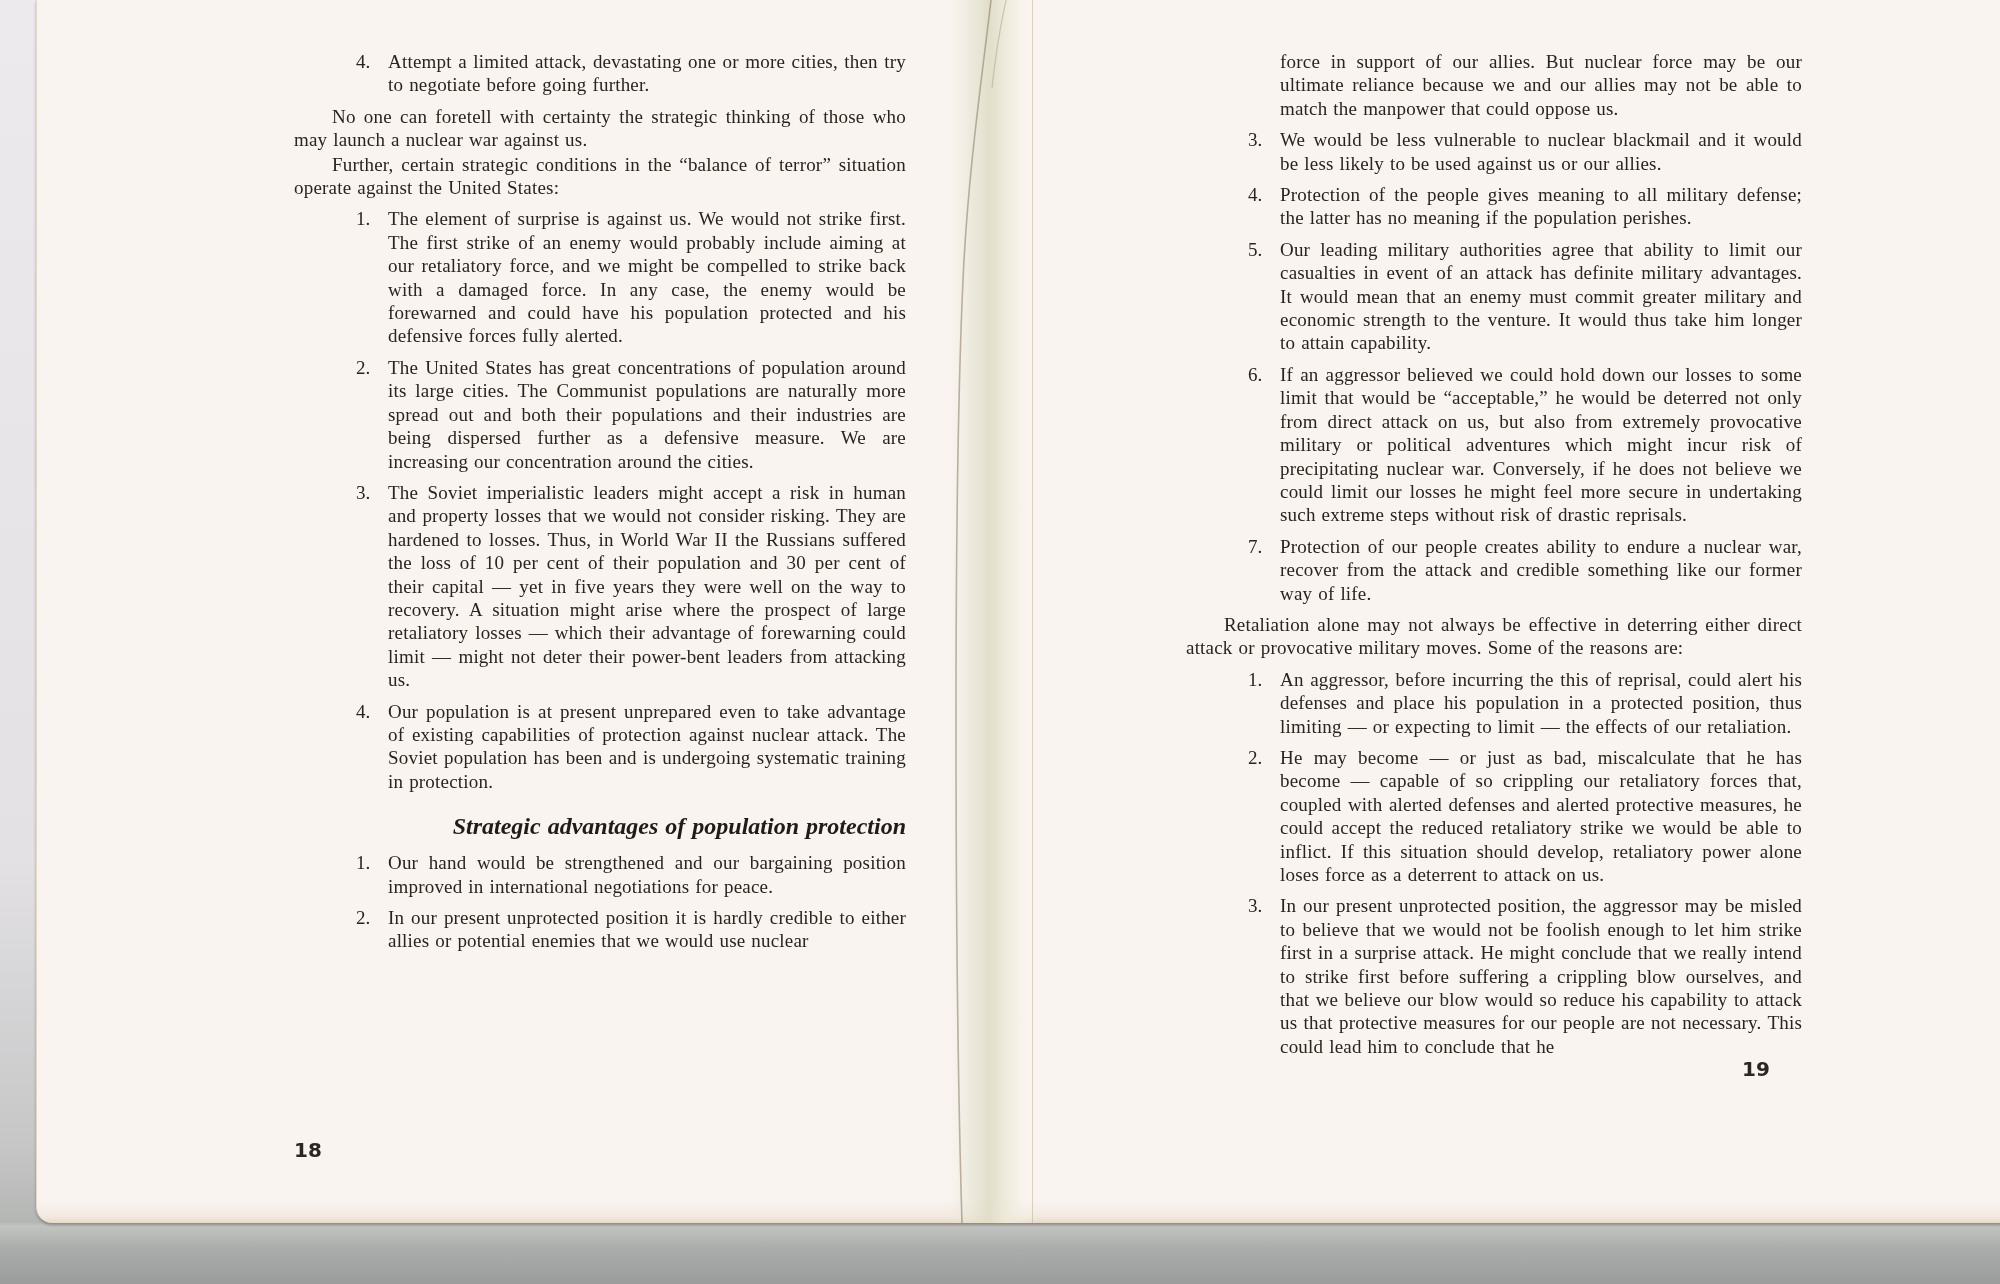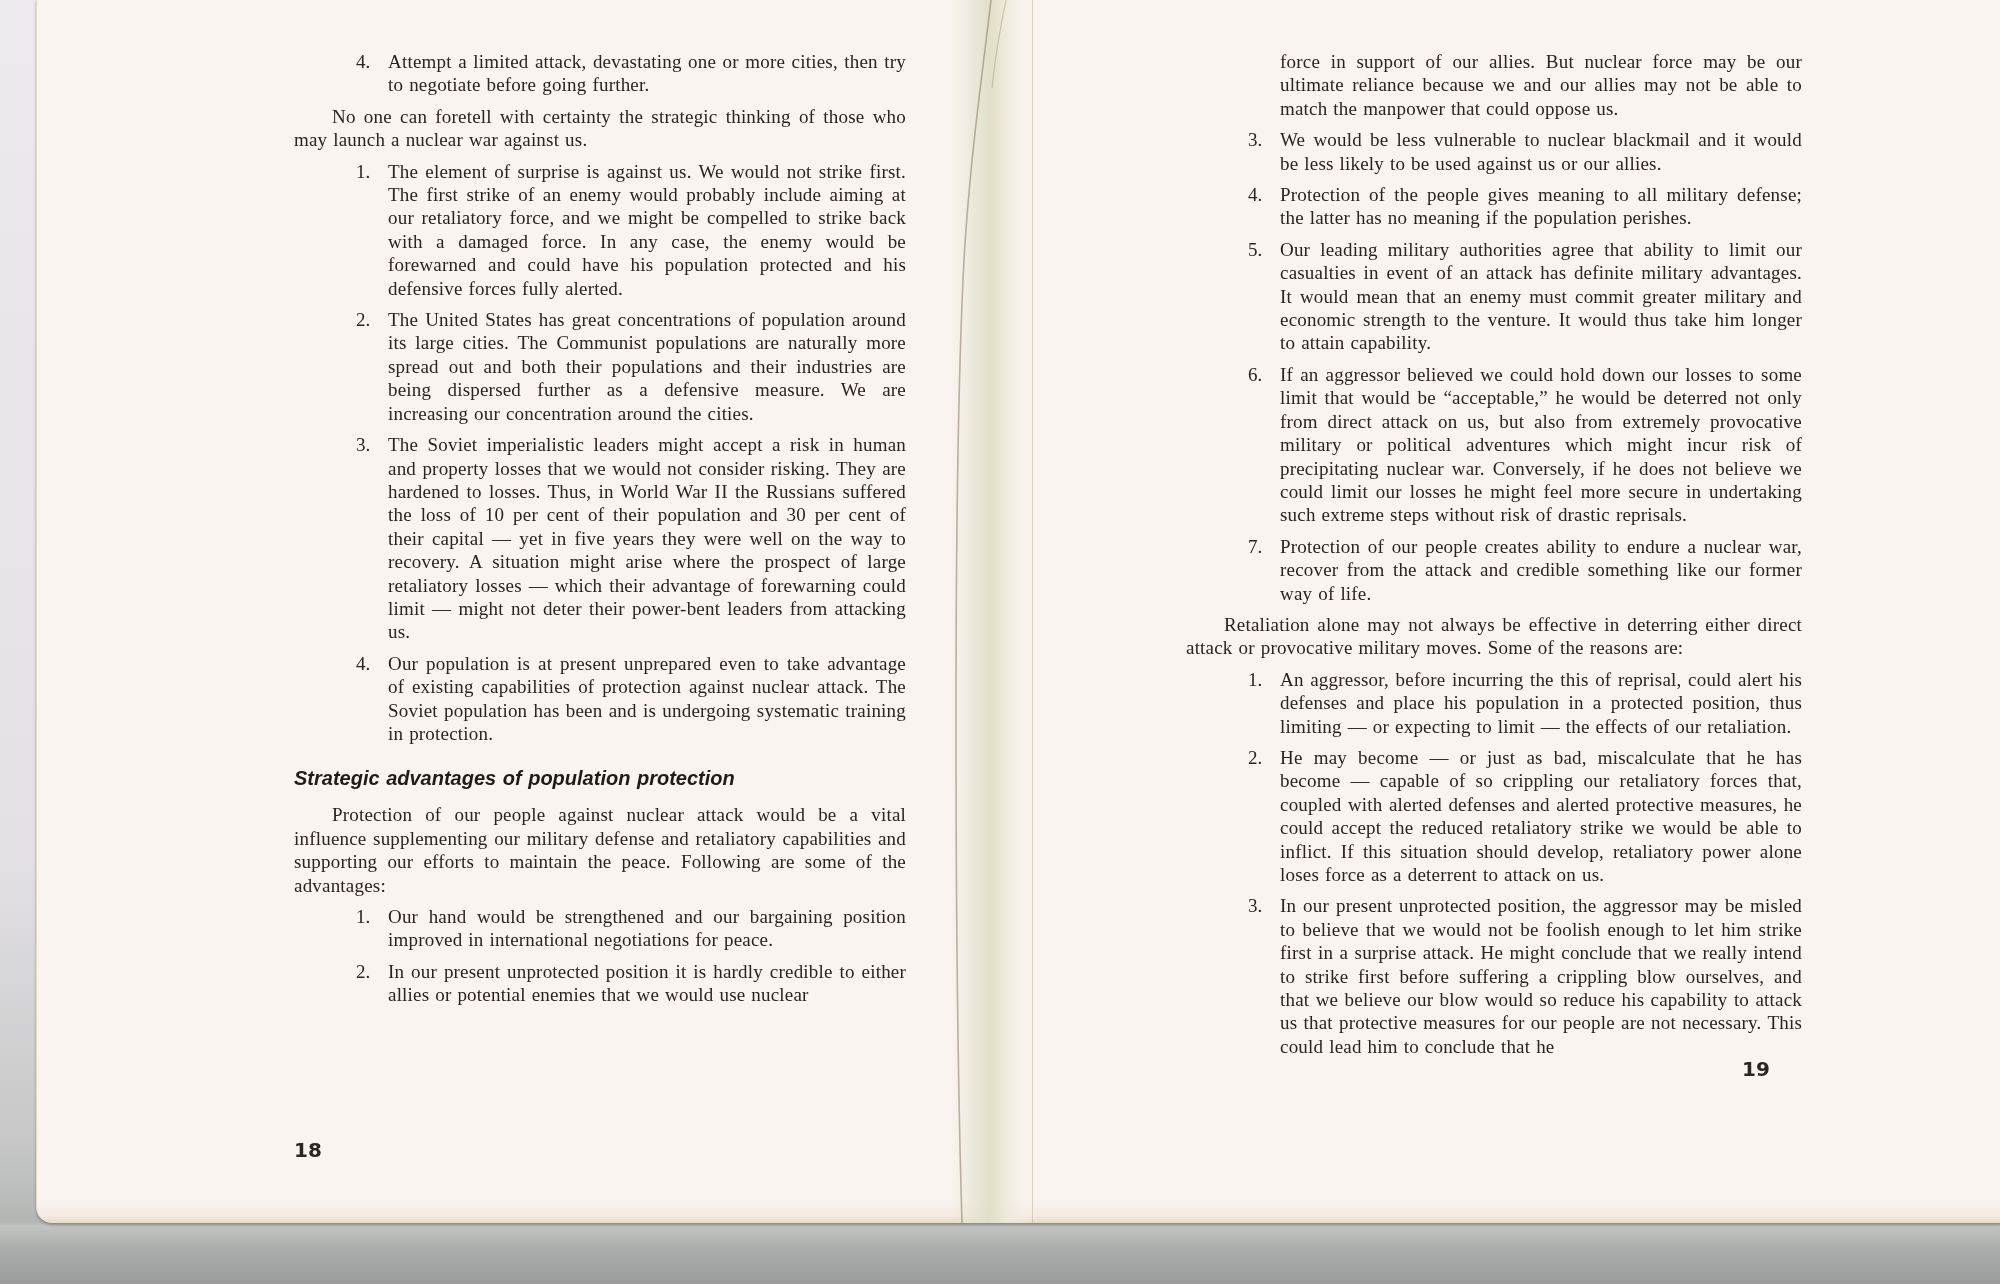--- a/index.html
+++ b/index.html
@@ -82,27 +82,27 @@
     position:relative;
     margin:8px 0 8px 94px;
   }
   .num{
     position:absolute;
     left:-32px;
     top:0;
     letter-spacing:0;
   }
   .heading{
-    font-family:Liberation Sans, sans-serif;
+    font-family:Liberation Serif, serif;
     font-weight:bold;
     font-style:italic;
-    font-size:20px;
+    font-size:24px;
     line-height:30px;
     letter-spacing:0px;
-    text-align:left;
+    text-align:right;
     text-indent:0;
     color:#1f1b15;
     margin:18px 0 10px 0;
   }
   .pagenum{
     position:absolute;
     font-family:"DejaVu Sans", sans-serif;
     font-weight:bold;
     font-size:20px;
     color:#2b2720;
@@ -120,26 +120,26 @@
   <div class="gutter"></div>
 
   <svg class="crease" width="2000" height="1284" viewBox="0 0 2000 1284">
     <path d="M991,0 C983,70 968,170 963,280 C958,390 956,540 956,720 C956,920 958,1090 962,1223" stroke="rgba(125,112,86,0.5)" stroke-width="1.6" fill="none"></path>
     <path d="M1006,0 C1000,28 995,58 992,88" stroke="rgba(125,112,86,0.3)" stroke-width="1.2" fill="none"></path>
   </svg>
 
   <div class="page-content" id="left-content">
     <div class="item"><span class="num">4.</span><span class="txt">Attempt a limited attack, devastating one or more cities, then try to negotiate before going further.</span></div>
     <div class="para">No one can foretell with certainty the strategic thinking of those who may launch a nuclear war against us.</div>
+    <div class="para">Further, certain strategic conditions in the “balance of terror” situation operate against the United States:</div>
     <div class="item"><span class="num">1.</span><span class="txt">The element of surprise is against us. We would not strike first. The first strike of an enemy would probably include aiming at our retaliatory force, and we might be compelled to strike back with a damaged force. In any case, the enemy would be forewarned and could have his population protected and his defensive forces fully alerted.</span></div>
     <div class="item"><span class="num">2.</span><span class="txt">The United States has great concentrations of population around its large cities. The Communist populations are naturally more spread out and both their populations and their industries are being dispersed further as a defensive measure. We are increasing our concentration around the cities.</span></div>
     <div class="item"><span class="num">3.</span><span class="txt">The Soviet imperialistic leaders might accept a risk in human and property losses that we would not consider risking. They are hardened to losses. Thus, in World War II the Russians suffered the loss of 10 per cent of their population and 30 per cent of their capital — yet in five years they were well on the way to recovery. A situation might arise where the prospect of large retaliatory losses — which their advantage of forewarning could limit — might not deter their power-bent leaders from attacking us.</span></div>
     <div class="item"><span class="num">4.</span><span class="txt">Our population is at present unprepared even to take advantage of existing capabilities of protection against nuclear attack. The Soviet population has been and is undergoing systematic training in protection.</span></div>
     <div class="heading">Strategic advantages of population protection</div>
-    <div class="para">Protection of our people against nuclear attack would be a vital influence supplementing our military defense and retaliatory capabilities and supporting our efforts to maintain the peace. Following are some of the advantages:</div>
     <div class="item"><span class="num">1.</span><span class="txt">Our hand would be strengthened and our bargaining position improved in international negotiations for peace.</span></div>
     <div class="item"><span class="num">2.</span><span class="txt">In our present unprotected position it is hardly credible to either allies or potential enemies that we would use nuclear</span></div>
   </div>
   <div class="pagenum" id="pn-left">18</div>
 
   <div class="page-content" id="right-content">
     <div class="item cont"><span class="txt">force in support of our allies. But nuclear force may be our ultimate reliance because we and our allies may not be able to match the manpower that could oppose us.</span></div>
     <div class="item"><span class="num">3.</span><span class="txt">We would be less vulnerable to nuclear blackmail and it would be less likely to be used against us or our allies.</span></div>
     <div class="item"><span class="num">4.</span><span class="txt">Protection of the people gives meaning to all military defense; the latter has no meaning if the population perishes.</span></div>
     <div class="item"><span class="num">5.</span><span class="txt">Our leading military authorities agree that ability to limit our casualties in event of an attack has definite military advantages. It would mean that an enemy must commit greater military and economic strength to the venture. It would thus take him longer to attain capability.</span></div>

